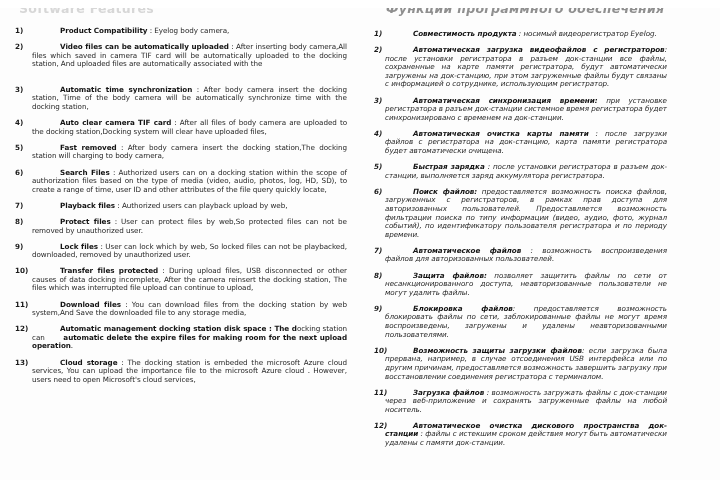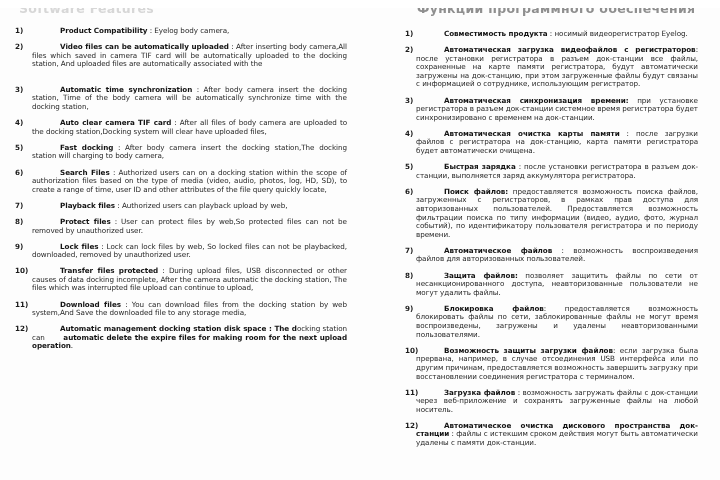--- a/index.html
+++ b/index.html
@@ -14,21 +14,21 @@
     height: 480px;
     background: #fdfdfd;
     overflow: hidden;
     margin-top: 8px;
   }
   .col {
     position: absolute;
     top: 0;
   }
   .col-left  { left: 15px;  width: 332px; }
-  .col-right { left: 405px; width: 293px; }
+  .col-right { left: 374px; width: 293px; font-style: italic; }
 
   .heading {
     position: absolute;
     top: -7px;
     margin: 0;
     font-size: 12.5px;
     font-weight: bold;
     letter-spacing: 0.3px;
     white-space: nowrap;
   }
@@ -70,28 +70,29 @@
 
 <div class="page">
 
   <div class="col col-left">
     <h1 class="heading">Software Features</h1>
     <div class="feature-list">
         <div class="item"><span class="num">1)</span><b>Product Compatibility</b><span> : Eyelog body camera,</span></div>
         <div class="item gap-after"><span class="num">2)</span><b>Video files can be automatically uploaded</b><span> : After inserting body camera,All files which saved in camera TIF card will be automatically uploaded to the docking station, And uploaded files are automatically associated with the</span></div>
         <div class="item"><span class="num">3)</span><b>Automatic time synchronization</b><span> : After body camera insert the docking station, Time of the body camera will be automatically synchronize time with the docking station,</span></div>
         <div class="item"><span class="num">4)</span><b>Auto clear camera TIF card</b><span> : After all files of body camera are uploaded to the docking station,Docking system will clear have uploaded files,</span></div>
-        <div class="item"><span class="num">5)</span><b>Fast docking</b><span> : After body camera insert the docking station,The docking station will charging to body camera,</span></div>
+        <div class="item"><span class="num">5)</span><b>Fast removed</b><span> : After body camera insert the docking station,The docking station will charging to body camera,</span></div>
         <div class="item"><span class="num">6)</span><b>Search Files</b><span> : Authorized users can on a docking station within the scope of authorization files based on the type of media (video, audio, photos, log, HD, SD), to create a range of time, user ID and other attributes of the file query quickly locate,</span></div>
         <div class="item"><span class="num">7)</span><b>Playback files</b><span> : Authorized users can playback upload by web,</span></div>
         <div class="item"><span class="num">8)</span><b>Protect files</b><span> : User can protect files by web,So protected files can not be removed by unauthorized user.</span></div>
-        <div class="item"><span class="num">9)</span><b>Lock files</b><span> : Lock can lock files by web, So locked files can not be playbacked, downloaded, removed by unauthorized user.</span></div>
-        <div class="item"><span class="num">10)</span><b>Transfer files protected</b><span> : During upload files, USB disconnected or other causes of data docking incomplete, After the camera automatic the docking station, The files which was interrupted file upload can continue to upload,</span></div>
+        <div class="item"><span class="num">9)</span><b>Lock files</b><span> : User can lock which by web, So locked files can not be playbacked, downloaded, removed by unauthorized user.</span></div>
+        <div class="item"><span class="num">10)</span><b>Transfer files protected</b><span> : During upload files, USB disconnected or other causes of data docking incomplete, After the camera reinsert the docking station, The files which was interrupted file upload can continue to upload,</span></div>
         <div class="item"><span class="num">11)</span><b>Download files</b><span> : You can download files from the docking station by web system,And Save the downloaded file to any storage media,</span></div>
         <div class="item"><span class="num">12)</span><b>Automatic management docking station disk space : The d</b><span>ocking station can </span><b>automatic delete the expire files for making room for the next upload operation</b><span>.</span></div>
+        <div class="item"><span class="num">13)</span><b>Cloud storage</b><span> : The docking station is embeded the microsoft Azure cloud services, You can upload the importance file to the microsoft Azure cloud . However, users need to open Microsoft's cloud services,</span></div>
       </div>
   </div>
 
   <div class="col col-right">
     <h1 class="heading">Функции программного обеспечения</h1>
     <div class="feature-list">
         <div class="item"><span class="num">1)</span><b>Совместимость продукта</b><span> : носимый видеорегистратор Eyelog.</span></div>
         <div class="item"><span class="num">2)</span><b>Автоматическая загрузка видеофайлов с регистраторов</b><span>: после установки регистратора в разъем док-станции все файлы, сохраненные на карте памяти регистратора, будут автоматически загружены на док-станцию, при этом загруженные файлы будут связаны с информацией о сотруднике, использующим регистратор.</span></div>
         <div class="item"><span class="num">3)</span><b>Автоматическая синхронизация времени:</b><span> при установке регистратора в разъем док-станции системное время регистратора будет синхронизировано с временем на док-станции.</span></div>
         <div class="item"><span class="num">4)</span><b>Автоматическая очистка карты памяти</b><span> : после загрузки файлов с регистратора на док-станцию, карта памяти регистратора будет автоматически очищена.</span></div>

